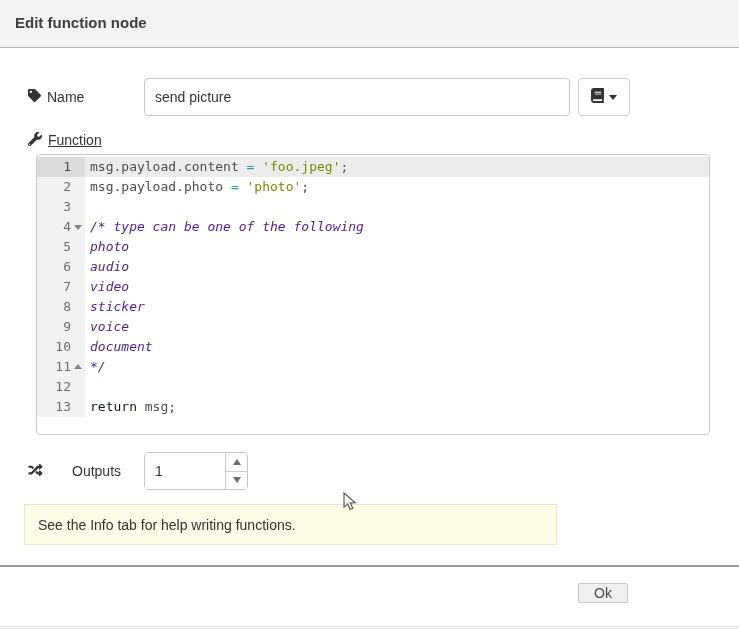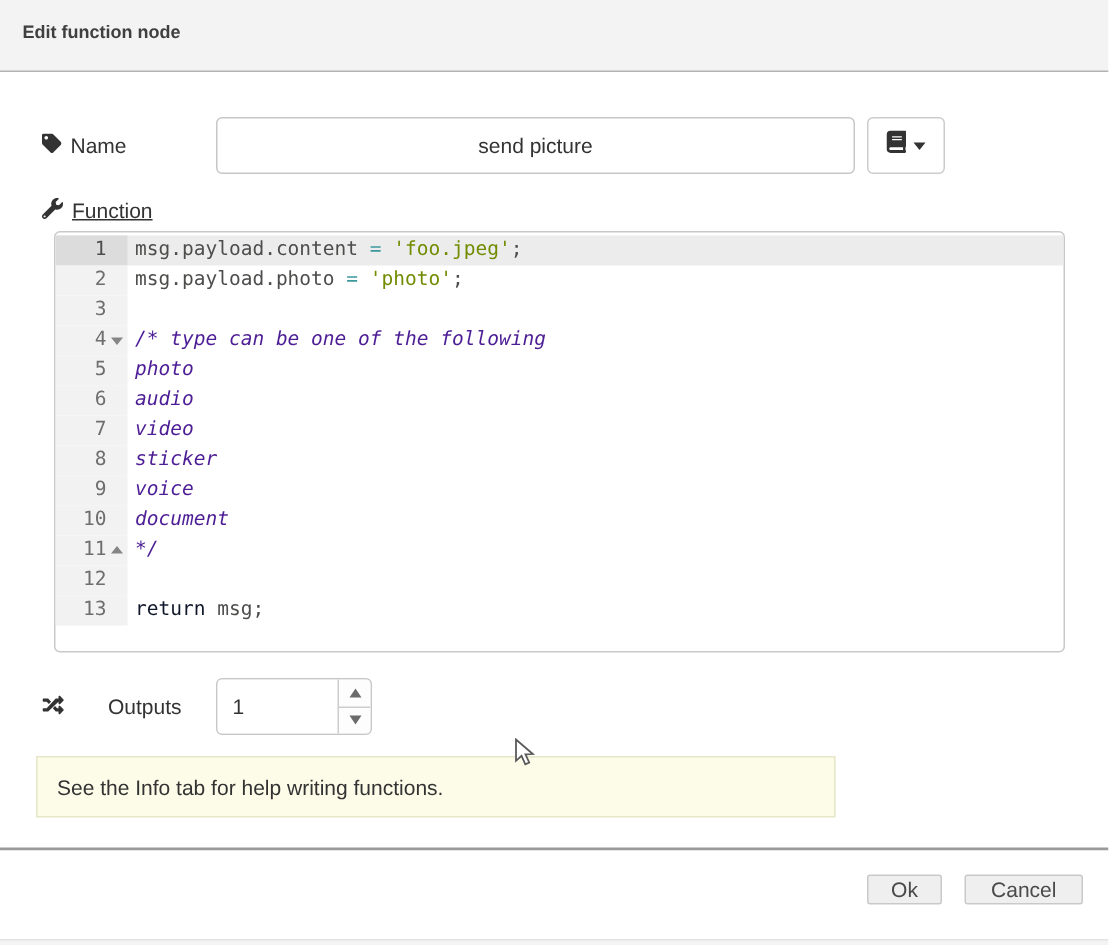--- a/index.html
+++ b/index.html
@@ -13,33 +13,33 @@
   }
   .dialog { position:absolute; inset:0; background:#fff; }
 
   
   .header {
     position:absolute; top:0; left:0; right:0; height:48px;
     background:#f3f3f3; border-bottom:1px solid #b3b3b3;
   }
   .header h1 {
     position:absolute; left:15px; top:14px;
-    font-size:12px; font-weight:bold; color:#3f3f3f;
+    font-size:15px; font-weight:bold; color:#3f3f3f;
   }
 
   
   .row-label { position:absolute; left:28px; font-size:14px; color:#333; display:flex; align-items:center; gap:6px; }
   .row-label svg { flex:none; }
 
   .name-label { top:78px; height:38px; }
   .name-input {
     position:absolute; left:144px; top:78px; width:426px; height:38px;
     border:1px solid #c7c7c7; border-radius:4px; padding:8px 10px;
     font-size:14px; color:#333; font-family:"Liberation Sans", sans-serif;
-    outline:none; background:#fff;text-align:center;
+    outline:none; background:#fff;
   }
   .library-button {
     position:absolute; left:578px; top:78px; width:52px; height:38px;
     background:#fff; border:1px solid #ccc; border-radius:4px;
     display:flex; align-items:center; justify-content:center; gap:5px; cursor:pointer;
   }
   .caret-down {
     width:0; height:0; border-left:4px solid transparent; border-right:4px solid transparent;
     border-top:5px solid #333; display:inline-block;
   }
@@ -223,21 +223,20 @@
     </div>
   </div>
 
   <div class="form-tips">
     <span>See the Info tab for help writing functions.</span>
   </div>
 
   <div class="footer-sep"></div>
   <div class="footer">
     <button class="btn btn-ok">Ok</button>
-    <button class="btn btn-cancel">Cancel</button>
   </div>
   <div class="bottom-strip"></div>
 
   <svg class="mouse-cursor" width="15" height="21" viewBox="0 0 15 21">
     <path d="M1 1 L1 15.2 L4.7 11.9 L7.2 17.5 L9.8 16.3 L7.3 10.9 L12.2 10.7 Z" fill="#ffffff" stroke="#5a5a5a" stroke-width="1.2"></path>
   </svg>
 
 </div>
 
 </body></html>

